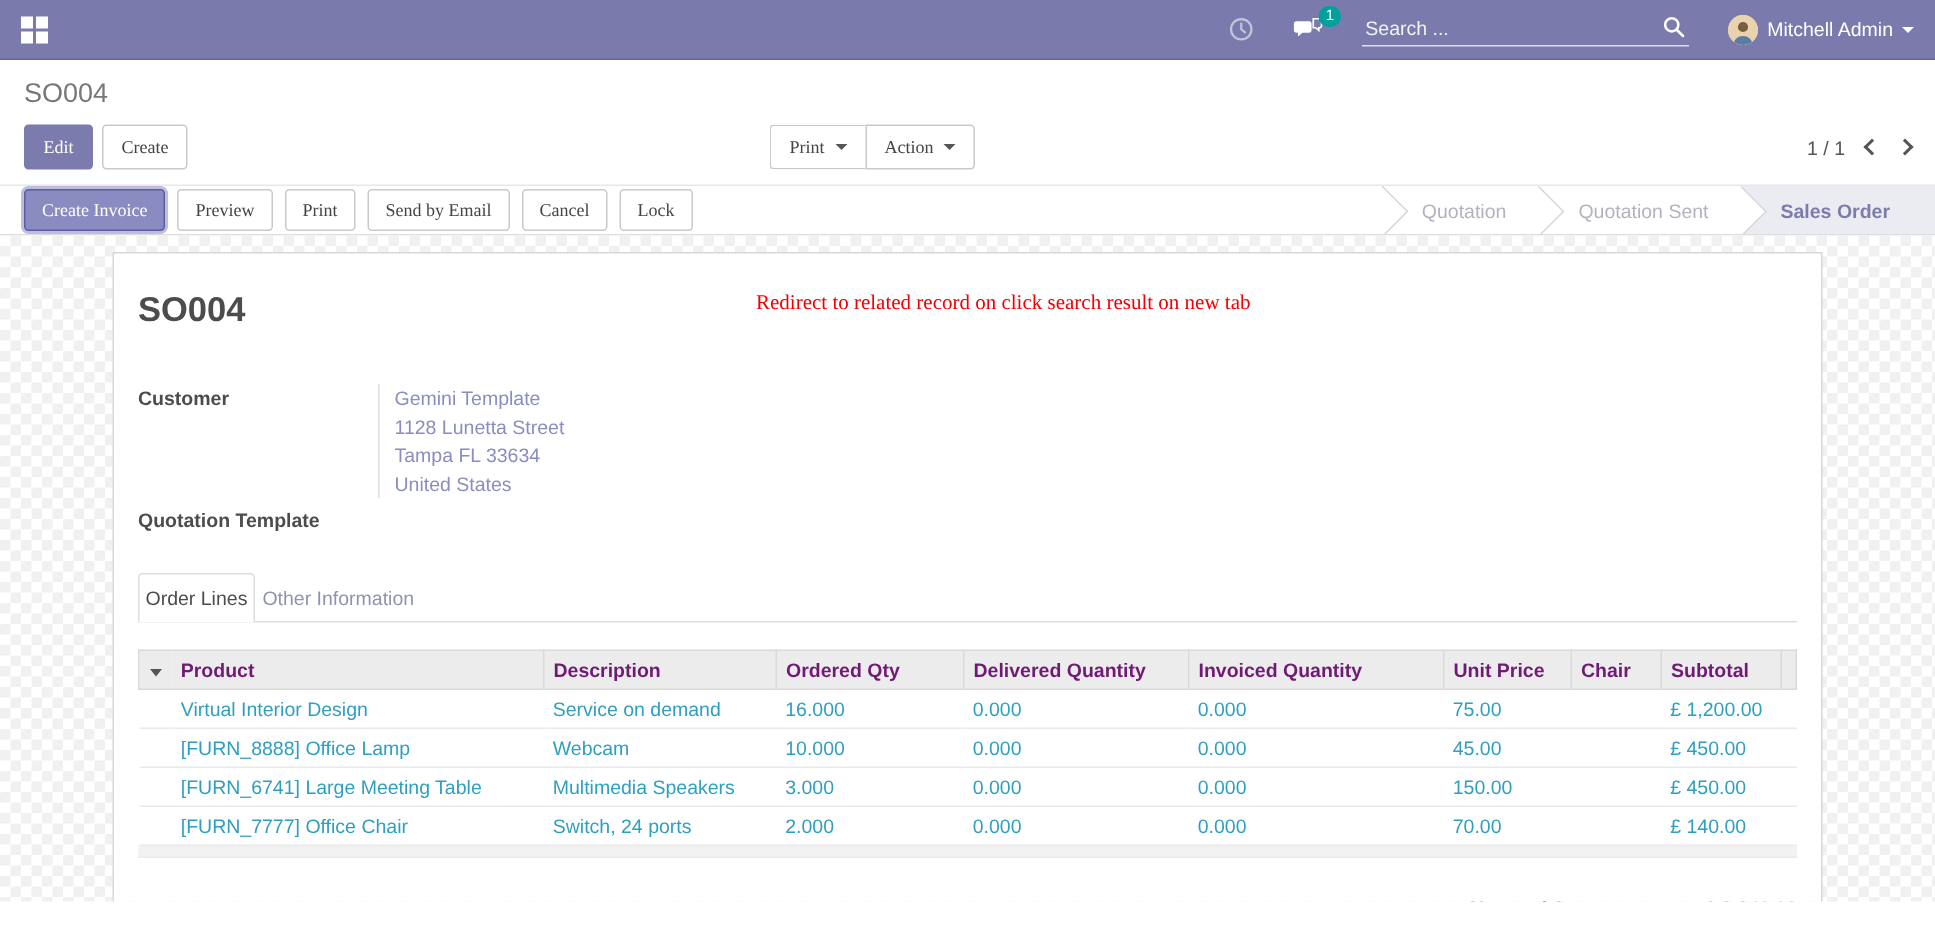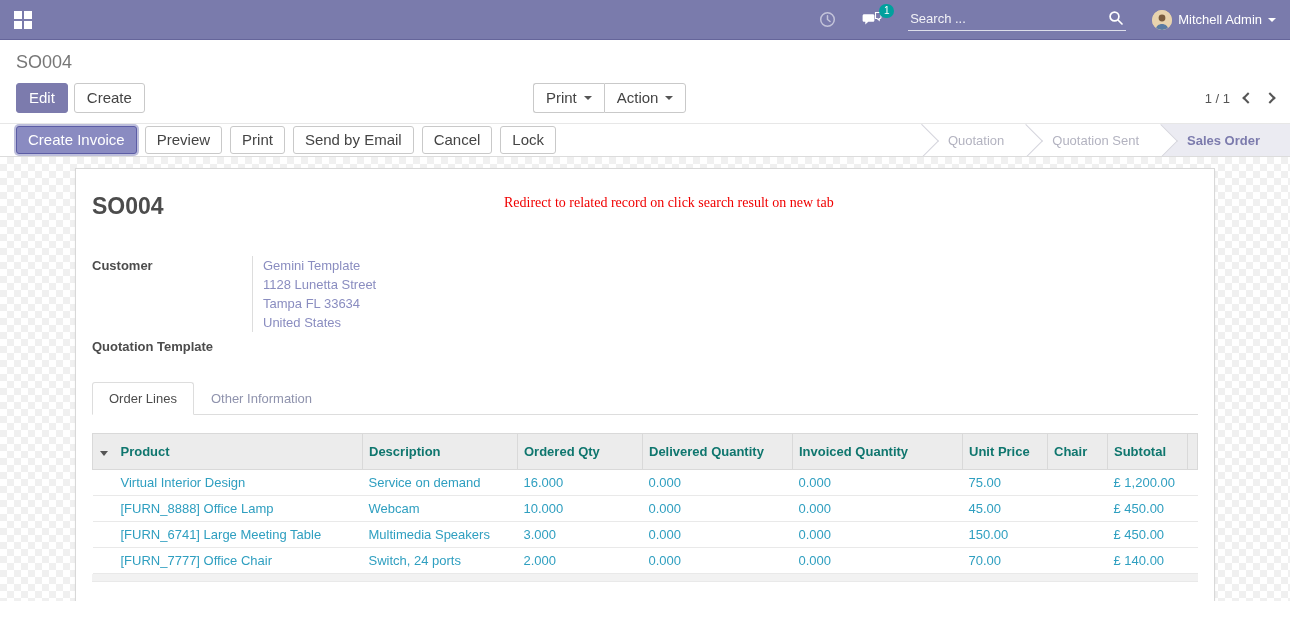--- a/index.html
+++ b/index.html
@@ -26,23 +26,23 @@
     cursor:pointer; }
   .avatar { width:20px; height:20px; border-radius:50%; overflow:hidden; background:#e8d3ae; }
   .caret-down { width:0; height:0; border-left:4px solid transparent;
     border-right:4px solid transparent; border-top:4px solid currentColor;
     display:inline-block; }
 
   
   .control-panel { background:#fff; padding:12px 16px 10px 16px; }
   .breadcrumb-title { color:#777; font-size:18px; font-weight:400; margin-bottom:10px; }
   .cp-row { display:flex; align-items:center; }
-  .btn { font-size:15px; line-height:18px; padding:5px 12px; border-radius:3px;
+  .btn { font-size:12px; line-height:18px; padding:5px 12px; border-radius:3px;
     border:1px solid #c9c9c9; background:#fff; color:#444; cursor:pointer;
-    font-family:Liberation Sans, sans-serif; }
+    font-family:Liberation Serif, serif; }
   .btn-primary { background:#7c7bad; border-color:#7c7bad; color:#fff; }
   .cp-left { display:flex; gap:6px; }
   .cp-center { margin-left:388px; margin-right:auto; display:flex; }
   .btn-group .btn { border-radius:0; border-right-width:0; display:flex;
     align-items:center; gap:7px; }
   .btn-group .btn:first-child { border-radius:3px 0 0 3px; }
   .btn-group .btn:last-child { border-radius:0 3px 3px 0; border-right-width:1px; }
   .cp-right { display:flex; align-items:center; gap:14px; color:#555; font-size:13px; }
   .chev { width:8px; height:8px; border-left:2px solid #555; border-bottom:2px solid #555;
     display:inline-block; cursor:pointer; }
@@ -86,30 +86,30 @@
   .field-row { display:flex; font-size:13px; line-height:19px; }
   .field-label { width:160px; font-weight:bold; color:#4c4c4c; flex-shrink:0; }
   .inner-group.right .field-label { width:158px; }
   .field-value { flex:1; border-left:1px solid #ddd; padding-left:10px; }
   .field-value.no-border { border-left:none; padding-left:11px; }
   .link-val { color:#8a8dc0; cursor:pointer; }
   .field-row + .field-row { margin-top:5px; }
 
   .notebook { margin-top:26px; }
   .nb-tabs { display:flex; border-bottom:1px solid #ddd; }
-  .nb-tab { font-size:13px; padding:8px 16px; color:#8f93ad; cursor:pointer;
+  .nb-tab { font-size:13px; padding:8px 4px; color:#8f93ad; cursor:pointer;
     border:1px solid transparent; margin-bottom:-1px; }
   .nb-tab.active { color:#4c4c4c; background:#fff; border-color:#ddd;
     border-bottom-color:#fff; border-radius:3px 3px 0 0; }
   .nb-content { padding-top:18px; }
 
   table.olist { width:100%; border-collapse:collapse; table-layout:fixed;
     font-size:13px; }
-  .olist th { background:#ececec; color:#0f766e; font-weight:bold; text-align:left;
-    padding:5px 6px; border:1px solid #d9d9d9; border-left-width:0; height:36px;
+  .olist th { background:#ececec; color:#701a75; font-weight:bold; text-align:left;
+    padding:5px 6px; border:1px solid #d9d9d9; border-left-width:0; height:26px;
     cursor:pointer; }
   .olist th:first-child { border-left-width:1px; border-right-width:0; }
   .olist th.num, .olist td.num { text-align:left; }
   .olist td { padding:5px 6px; border-bottom:1px solid #e9e9e9; color:#2f9fc0;
     height:26px; white-space:nowrap; overflow:hidden; }
   .hdr-caret { width:0; height:0; border-left:4px solid transparent;
     border-right:4px solid transparent; border-top:5px solid #555;
     display:inline-block; cursor:pointer; }
   .list-footer-strip { height:8px; background:#f2f2f2; border-bottom:1px solid #e9e9e9; }
 

